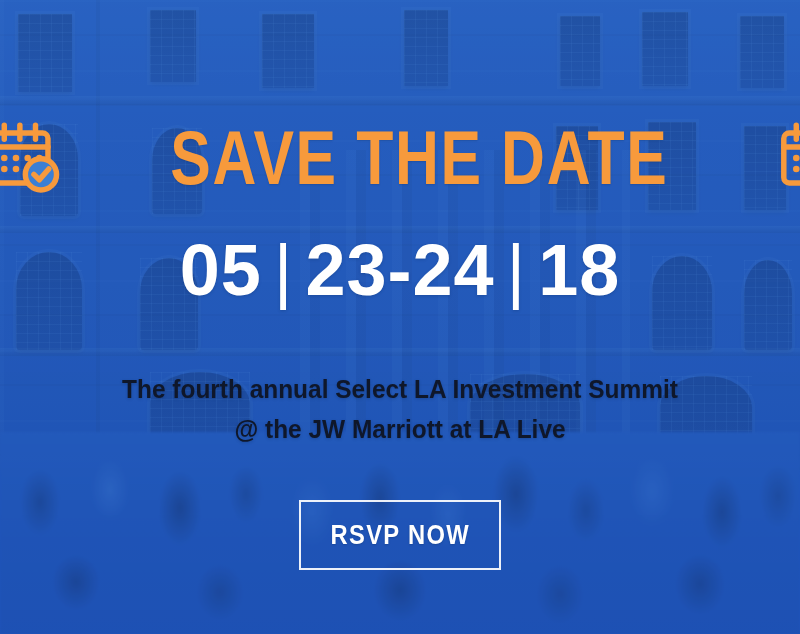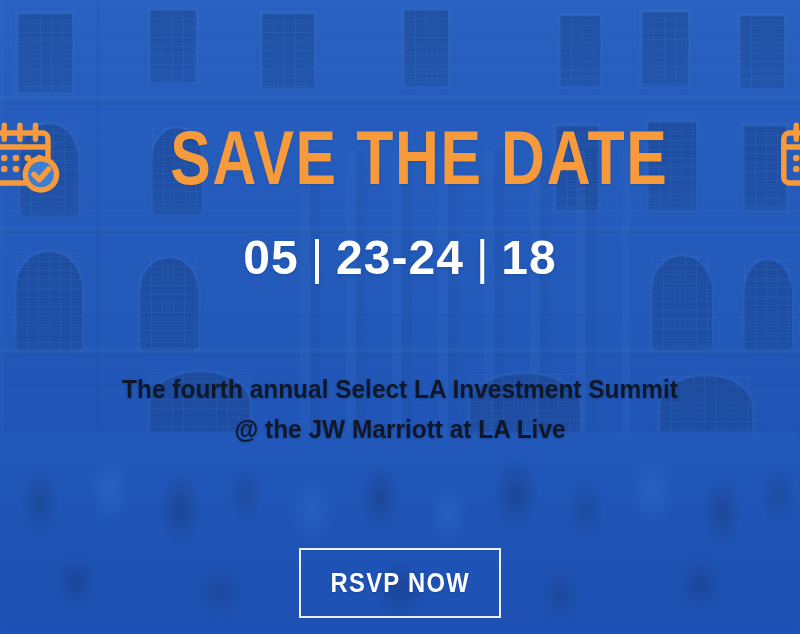--- a/index.html
+++ b/index.html
@@ -112,21 +112,21 @@
     transform:scaleX(.80);
     transform-origin:center;
     white-space:nowrap;
     text-shadow:0 1px 2px rgba(12,40,84,.22);
   }
 
   .dateline {
     position:absolute; left:0; top:234px; width:800px;
     text-align:center;
     font-weight:700;
-    font-size:48px;
+    font-size:72px;
     line-height:1;
     letter-spacing:1px;
     color:#ffffff;
     white-space:nowrap;
     text-shadow:0 1px 3px rgba(12,40,84,.25);
   }
   .dateline .sep { font-weight:400; padding:0 12px; }
 
   .subtitle {
     position:absolute; left:50%; top:370px;
@@ -151,21 +151,20 @@
     background:transparent;
     color:#ffffff;
     font-family:"Liberation Sans", sans-serif;
     font-weight:700;
     font-size:27px;
     letter-spacing:1.5px;
     line-height:66px;
     text-align:center;
     cursor:pointer;
     text-shadow:0 1px 2px rgba(12,40,84,.28);
-    margin-top:48px;
   }
   .rsvp-btn span { display:inline-block; transform:scaleX(.88); }
 </style>
 </head>
 <body>
 
 <div id="banner">
 
   <div class="photo-layer">
     <div class="building">

